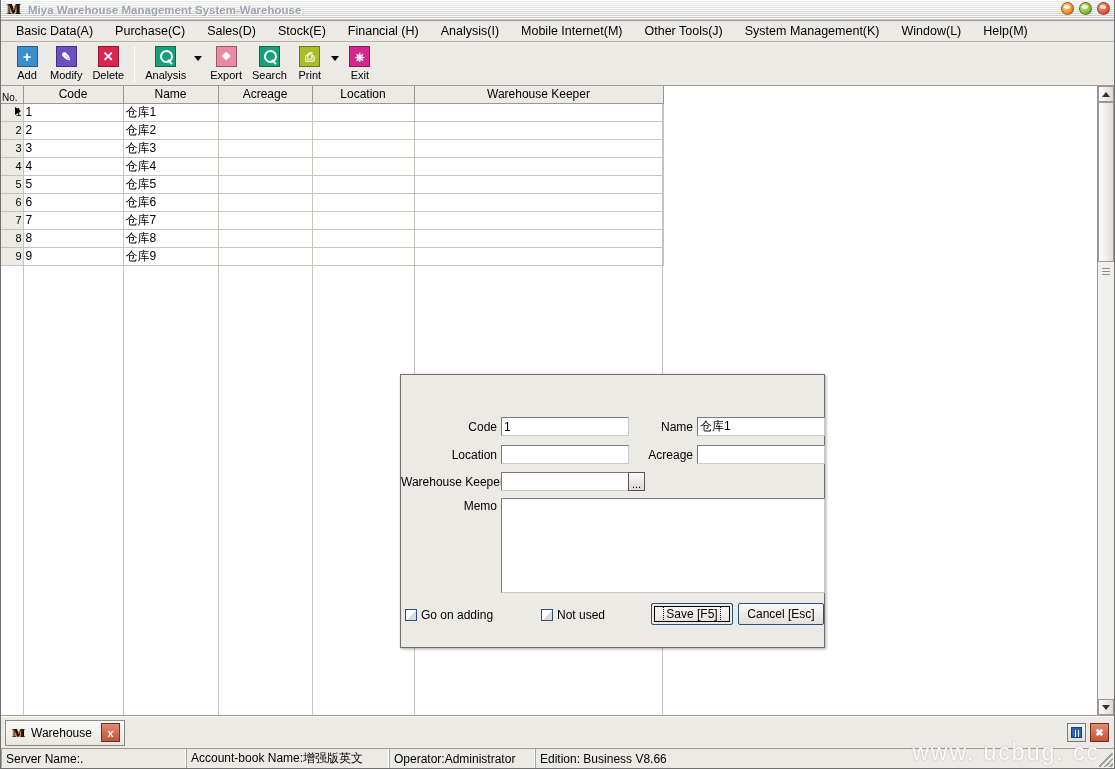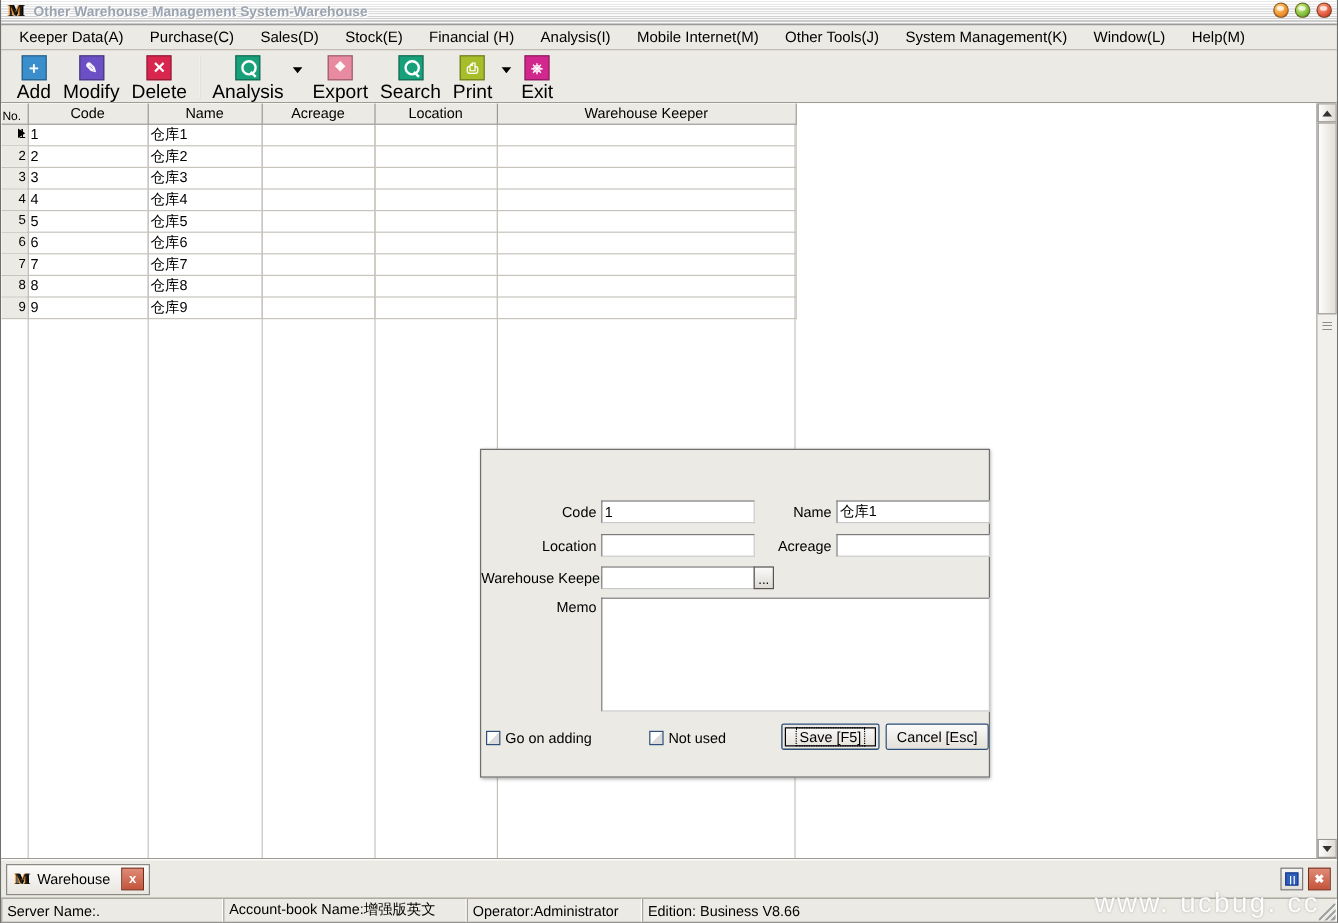--- a/index.html
+++ b/index.html
@@ -100,21 +100,21 @@
     min-width: 36px; padding: 2px 5px 0 5px;
     cursor: default;
   }
   .tbicon {
     width: 21px; height: 21px;
     border: 1px solid rgba(0,0,0,0.35);
     display: flex; align-items: center; justify-content: center;
     color: #fff; font-size: 14px; font-weight: bold;
     line-height: 1; position: relative;
   }
-  .tblabel { font-size: 16px; color: #000; margin-top: 2px; white-space: nowrap; }
+  .tblabel { font-size: 11px; color: #000; margin-top: 2px; white-space: nowrap; }
   .tb-sep {
     width: 1px; height: 36px; margin: 2px 5px 0 5px;
     background: #a8a49c; border-right: 1px solid #fff;
   }
   .tb-arrow {
     width: 14px; height: 38px;
     display: flex; align-items: center; justify-content: center;
     padding-bottom: 10px; cursor: default;
   }
   .tb-arrow i {
@@ -409,30 +409,30 @@
   }
 </style>
 </head>
 <body>
 
 <div id="app">
 
   <div id="titlebar">
     <div class="tb-stripes"></div>
     <div class="applogo">M</div>
-    <div class="title-text">Other Warehouse Management System-Warehouse</div>
+    <div class="title-text">Miya Warehouse Management System-Warehouse</div>
     <div class="winbtns">
       <div class="orb min"></div>
       <div class="orb max"></div>
       <div class="orb close"></div>
     </div>
   </div>
 
   <div id="menubar">
-    <div class="menu-item">Keeper Data(A)</div>
+    <div class="menu-item">Basic Data(A)</div>
     <div class="menu-item">Purchase(C)</div>
     <div class="menu-item">Sales(D)</div>
     <div class="menu-item">Stock(E)</div>
     <div class="menu-item">Financial (H)</div>
     <div class="menu-item">Analysis(I)</div>
     <div class="menu-item">Mobile Internet(M)</div>
     <div class="menu-item">Other Tools(J)</div>
     <div class="menu-item">System Management(K)</div>
     <div class="menu-item">Window(L)</div>
     <div class="menu-item">Help(M)</div>

